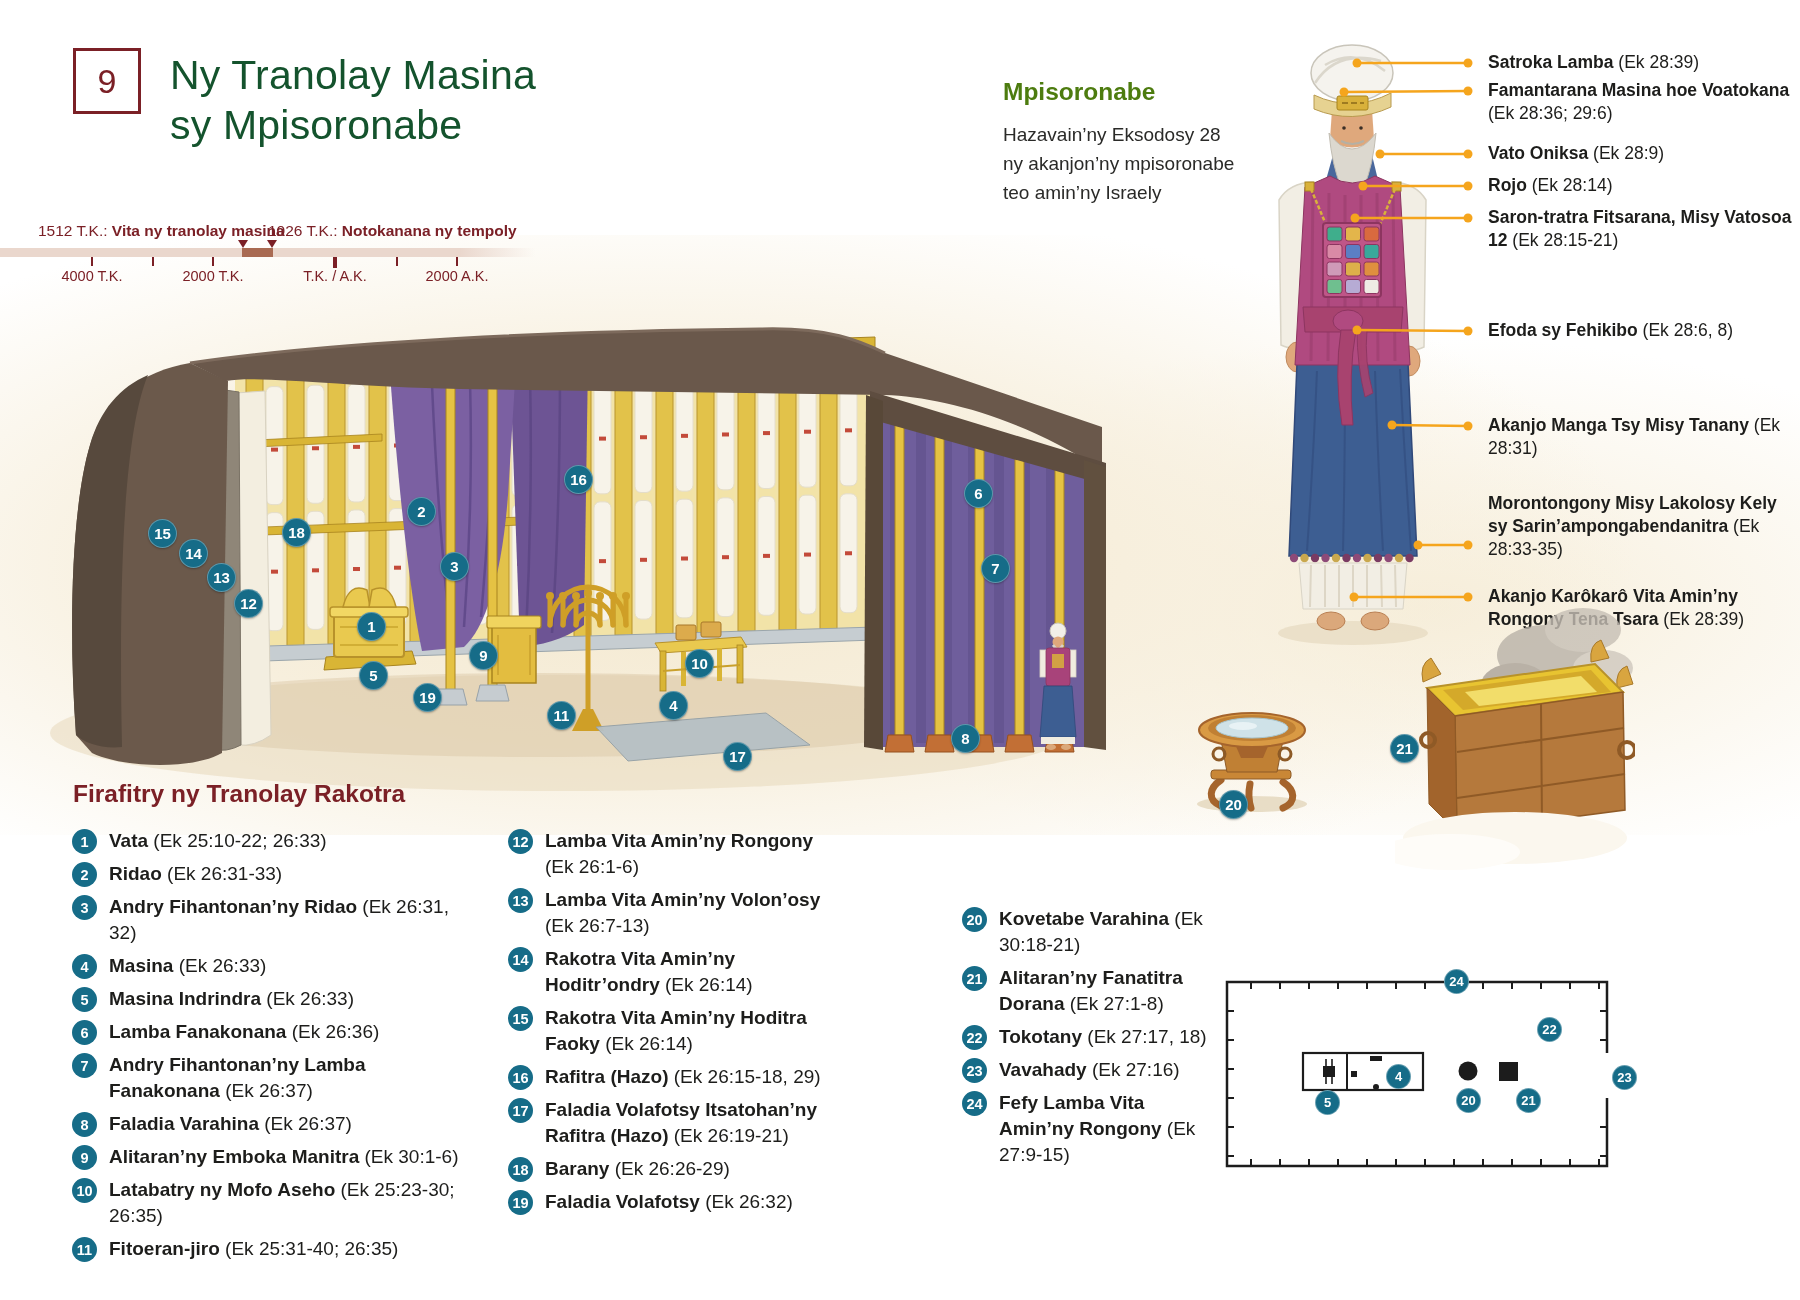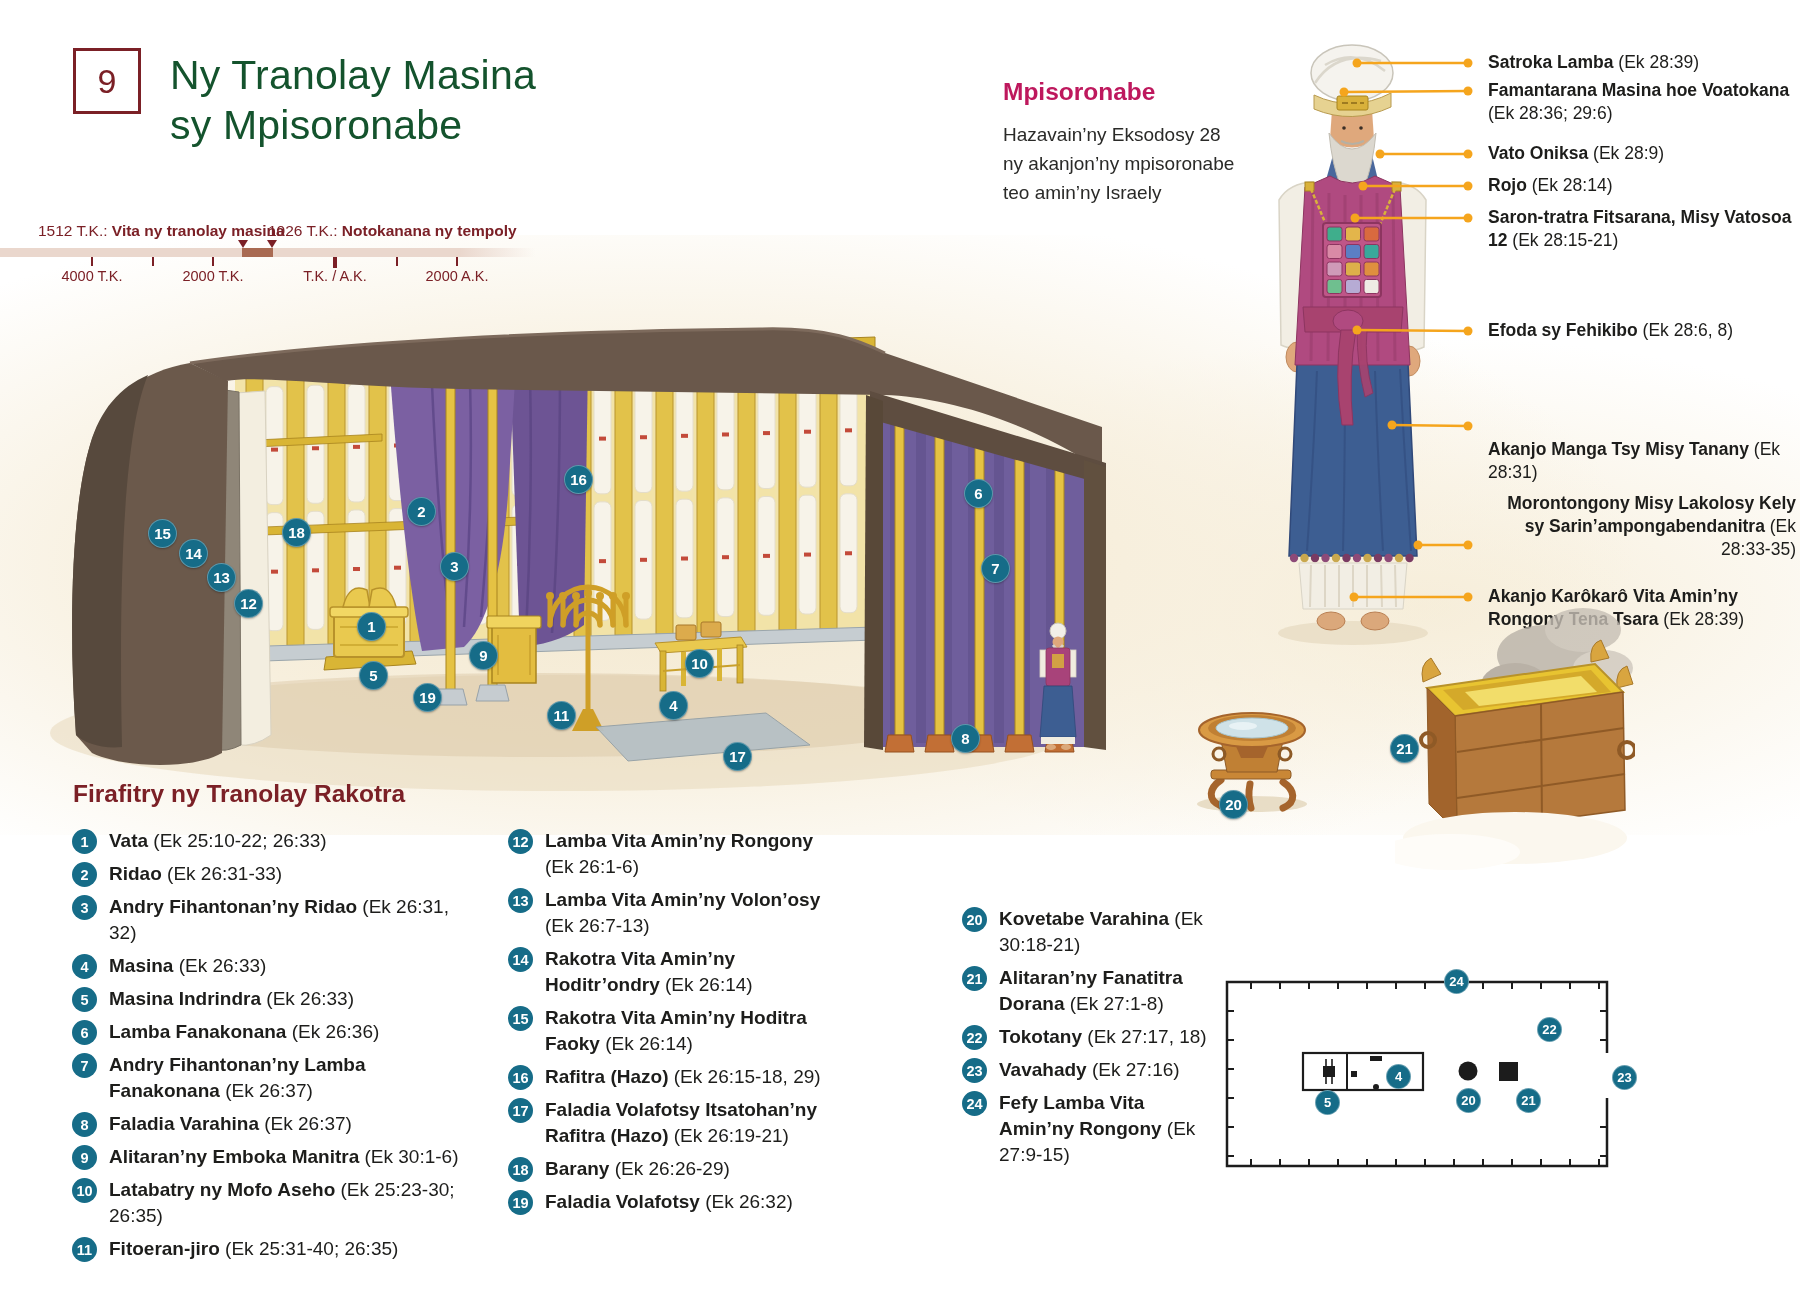--- a/index.html
+++ b/index.html
@@ -18,21 +18,21 @@
   
   .tl-event{position:absolute;top:222px;font-size:15.5px;color:#7b2026;white-space:nowrap;}
   .tl-event b{font-weight:700;}
   .tl-tri{position:absolute;top:240px;width:0;height:0;border-left:5px solid transparent;border-right:5px solid transparent;border-top:8px solid #7b2026;}
   #tl-band{left:0;top:248px;width:535px;height:9px;background:linear-gradient(90deg,#ead7cd 0%,#ead7cd 86%,rgba(234,215,205,0) 100%);}
   #tl-dark{left:242px;top:248px;width:31px;height:9px;background:#a96a52;}
   .tl-tick{position:absolute;top:257px;width:2px;height:9px;background:#7b2026;}
   .tl-tick.bold{width:4px;height:11px;}
   .tl-lab{position:absolute;top:268px;width:96px;text-align:center;font-size:14.5px;color:#7b2026;}
   
-  #ps-title{left:1003px;top:78px;font-size:24.5px;color:#be185d;font-weight:600;}
+  #ps-title{left:1003px;top:78px;font-size:24.5px;color:#4d7c0f;font-weight:600;}
   #ps-desc{left:1003px;top:120px;font-size:19px;line-height:29px;color:#2a2a28;white-space:pre-line;}
   
   .plabel{position:absolute;left:1488px;width:308px;font-size:17.5px;line-height:23px;color:#1d1d1b;}
   .plabel b{font-weight:700;}
   
   .mk{position:absolute;width:27px;height:27px;margin:-14px 0 0 -14px;border-radius:50%;background:#166c88;color:#fff;
     font-weight:700;font-size:15px;display:flex;align-items:center;justify-content:center;
     box-shadow:0 1px 2px rgba(0,0,0,.28);border:1px solid rgba(255,255,255,.3);}
   .dmk{position:absolute;width:23px;height:23px;margin:-12px 0 0 -12px;border-radius:50%;background:#166c88;color:#fff;
     font-weight:700;font-size:13px;display:flex;align-items:center;justify-content:center;border:1px solid rgba(255,255,255,.35);}
@@ -190,22 +190,22 @@
       <circle cx="34" cy="567" r="4.5" fill="#f5a51d"></circle>
       <circle cx="148" cy="567" r="4.5" fill="#f5a51d"></circle>
     </svg>
   <div id="plabels">
       <div class="plabel" style="top: 51px;"><b>Satroka Lamba</b><span> (Ek 28:39)</span></div>
       <div class="plabel" style="top: 79px;"><b>Famantarana Masina hoe Voatokana</b><span> (Ek 28:36; 29:6)</span></div>
       <div class="plabel" style="top: 142px;"><b>Vato Oniksa</b><span> (Ek 28:9)</span></div>
       <div class="plabel" style="top: 174px;"><b>Rojo</b><span> (Ek 28:14)</span></div>
       <div class="plabel" style="top: 206px;"><b>Saron-tratra Fitsarana, Misy Vatosoa 12</b><span> (Ek 28:15-21)</span></div>
       <div class="plabel" style="top: 319px;"><b>Efoda sy Fehikibo</b><span> (Ek 28:6, 8)</span></div>
-      <div class="plabel" style="top: 414px; margin-top: 24px;"><b>Akanjo Manga Tsy Misy Tanany</b><span> (Ek 28:31)</span></div>
-      <div class="plabel" style="top: 492px; text-align: right;"><b>Morontongony Misy Lakolosy Kely sy Sarin’ampongabendanitra</b><span> (Ek 28:33-35)</span></div>
+      <div class="plabel" style="top: 414px;"><b>Akanjo Manga Tsy Misy Tanany</b><span> (Ek 28:31)</span></div>
+      <div class="plabel" style="top: 492px;"><b>Morontongony Misy Lakolosy Kely sy Sarin’ampongabendanitra</b><span> (Ek 28:33-35)</span></div>
       <div class="plabel" style="top: 585px;"><b>Akanjo Karôkarô Vita Amin’ny Rongony Tena Tsara</b><span> (Ek 28:39)</span></div>
     </div>
 
   <svg class="abs" style="left:40px;top:295px;" width="1100" height="510" viewBox="0 0 1100 510">
     <ellipse cx="520" cy="438" rx="510" ry="58" fill="#e7d9bc" opacity="0.55"></ellipse>
     <ellipse cx="500" cy="420" rx="430" ry="42" fill="#d9c6a4" opacity="0.45"></ellipse>
 
     <polygon points="195,72 835,50 835,332 195,352" fill="#f2e3a8"></polygon>
     <g id="wall-planks">
         <rect x="206" y="71.6216" width="17" height="280.03465" fill="#e2c24a" stroke="#b8942e" stroke-width="1"></rect>

